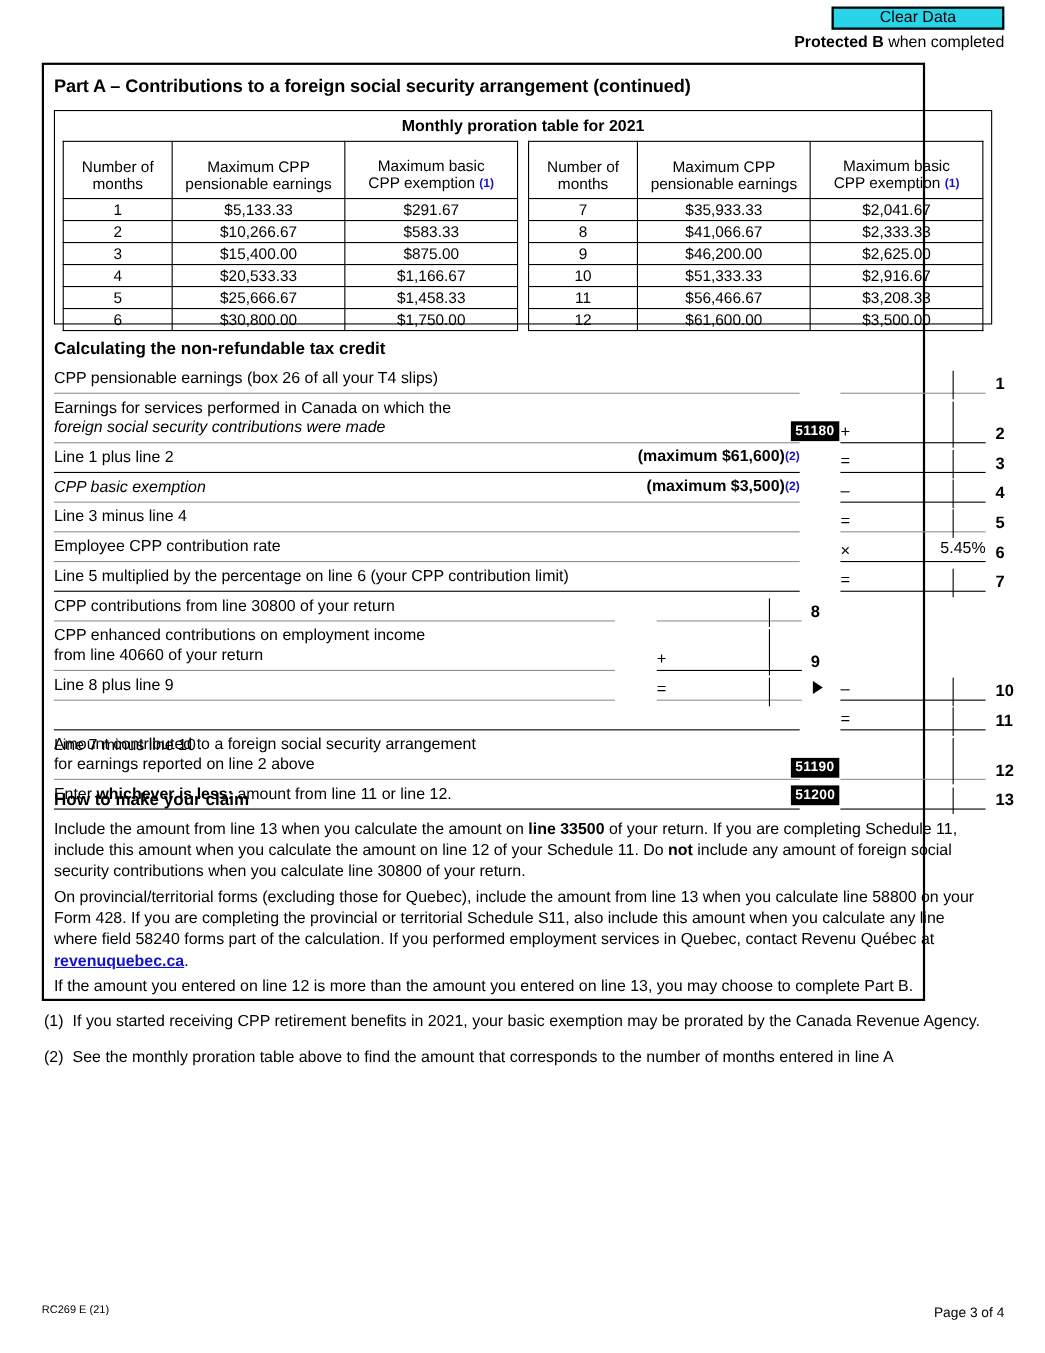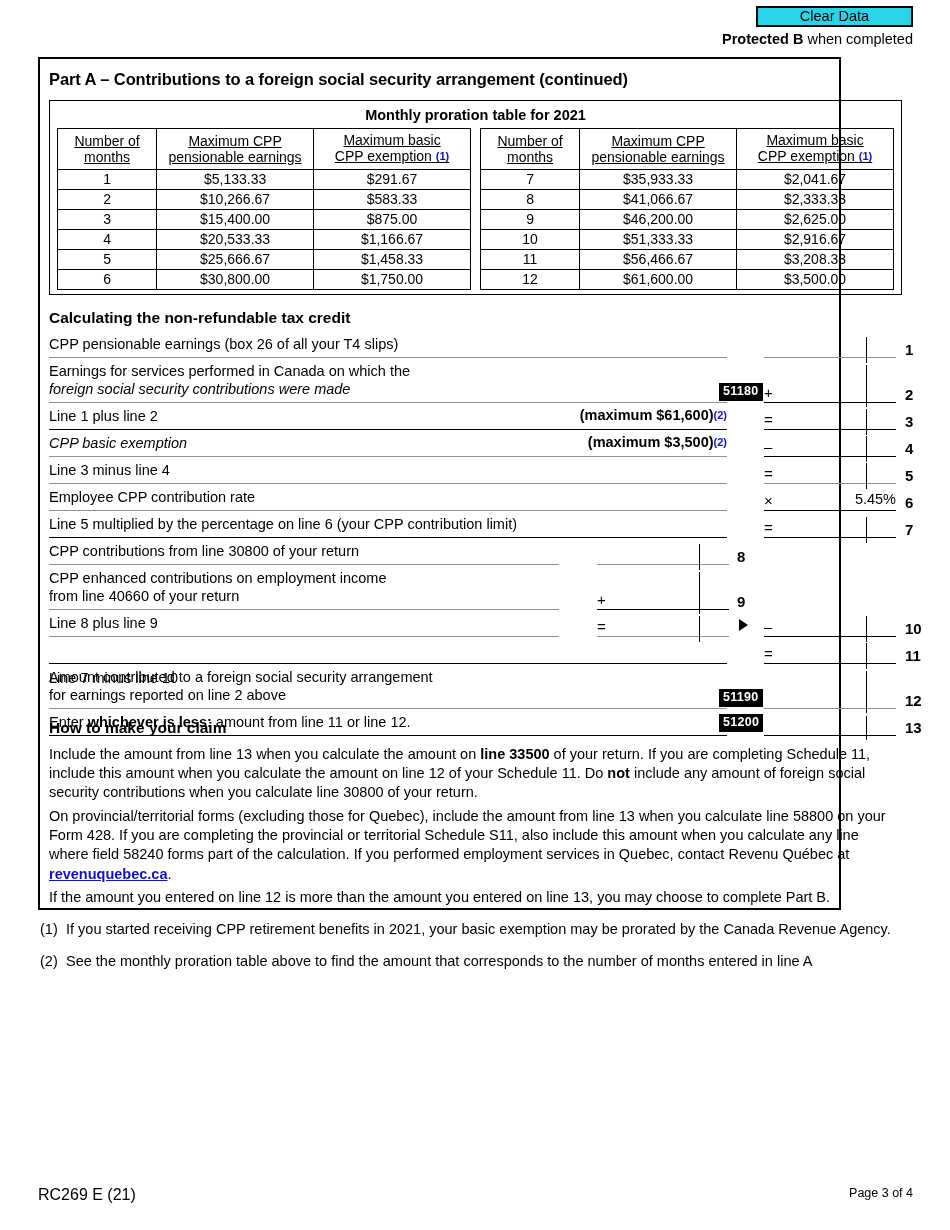--- a/index.html
+++ b/index.html
@@ -80,23 +80,22 @@
     table-layout: fixed;
   }
   table.prt th, table.prt td {
     border: 1px solid #000;
     text-align: center;
     padding: 1px 2px;
   }
   table.prt thead th {
     font-weight: normal;
     line-height: 16px;
-    padding: 3px 2px 4px 2px;
+    padding: 13px 2px 4px 2px;
     vertical-align: middle;
-    text-decoration: underline;
   }
   table.prt tbody td { height: 19px; line-height: 17px; }
   table.prt col.c-mon { width: 24%; }
   table.prt col.c-earn { width: 38%; }
   table.prt col.c-exe { width: 38%; }
   sup.fn {
     color: #1111cc;
     font-weight: bold;
     font-size: 11px;
     vertical-align: baseline;
@@ -216,21 +215,21 @@
     width: 880px;
     font-size: 14.5px;
     line-height: 19px;
   }
   .fnote { position: relative; padding-left: 26px; margin-bottom: 13px; }
   .fnote .mk { position: absolute; left: 0; top: 0; }
 
   
   .pfoot-left {
     position: absolute; left: 38px; top: 1186px;
-    font-size: 16px;
+    font-size: 10px;
   }
   .pfoot-right {
     position: absolute; right: 37px; top: 1186px;
     font-size: 12.5px;
   }
 </style>
 </head>
 <body>
 
 <div class="topbar">

